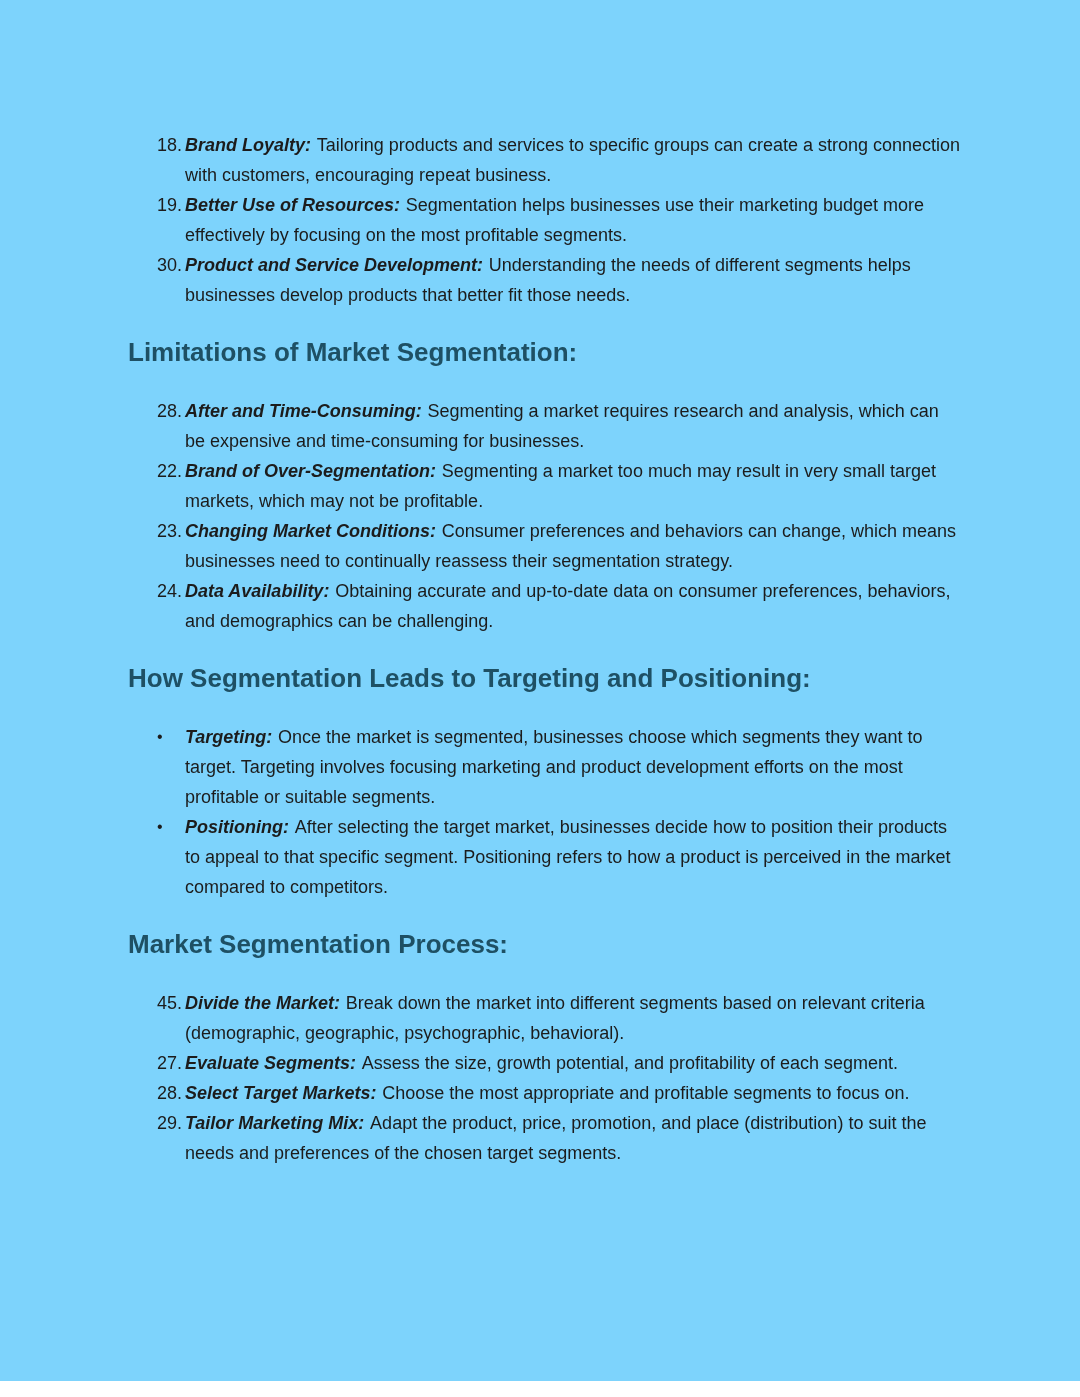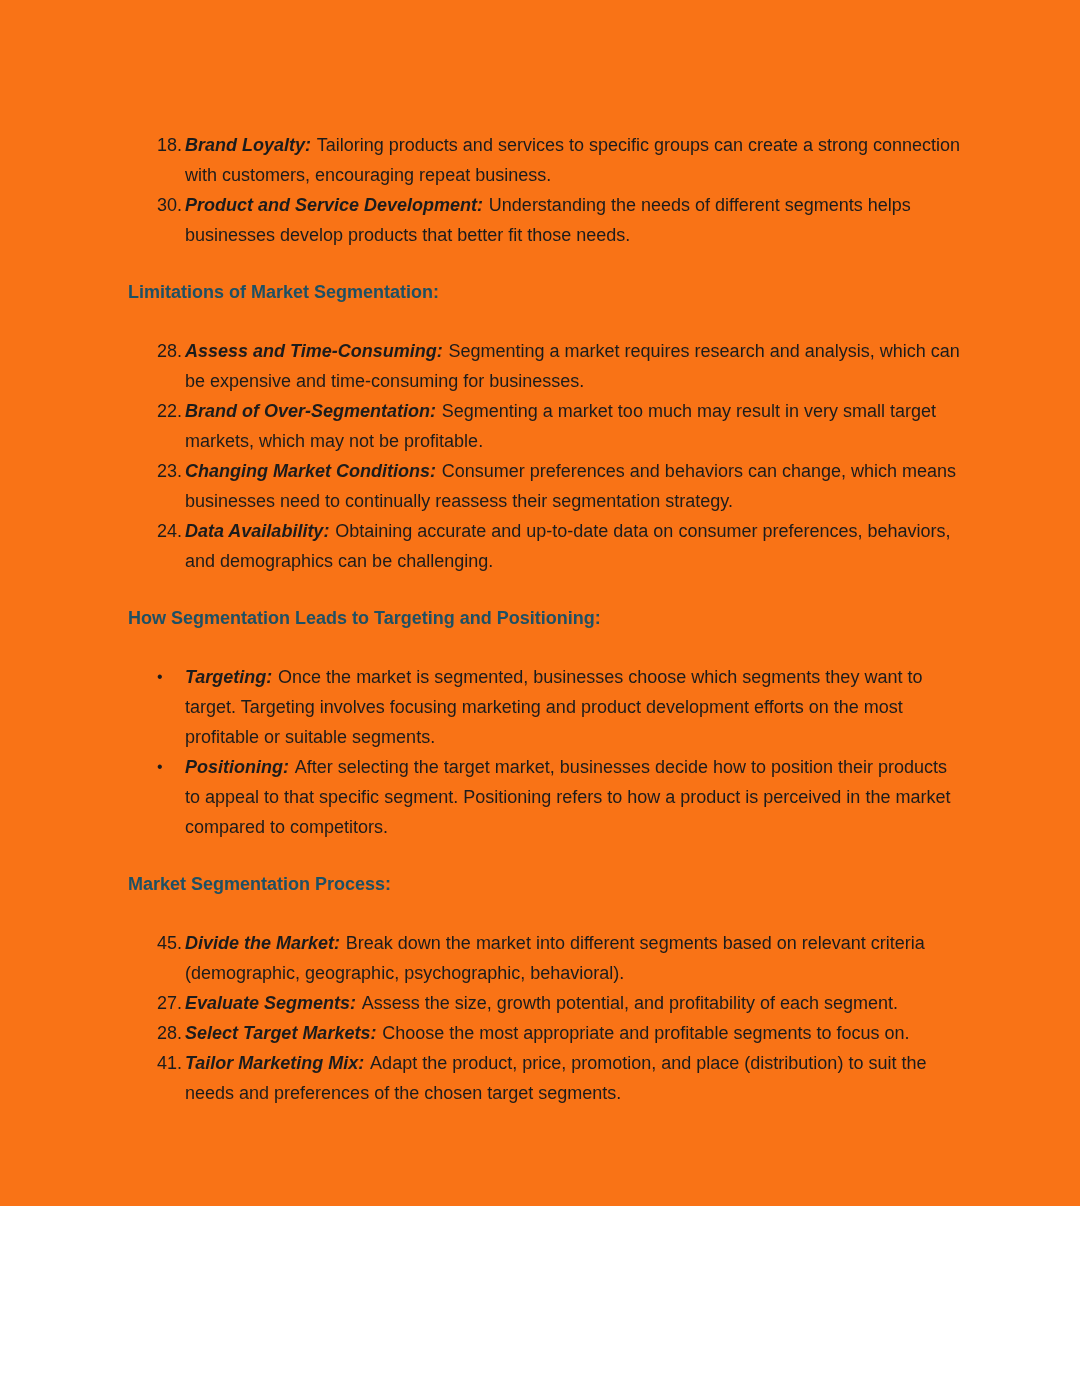--- a/index.html
+++ b/index.html
@@ -3,33 +3,33 @@
 <meta charset="utf-8">
 <style>
   html, body {
     margin: 0;
     padding: 0;
     background: #ffffff;
   }
   .page {
     position: relative;
     width: 1080px;
-    height: 1206px;
+    height: 1381px;
     box-sizing: border-box;
-    background: #f97316;
+    background: #7dd3fc;
     padding: 130px 118px 0 128px;
     font-family: "Liberation Sans", sans-serif;
     font-size: 18px;
     line-height: 30px;
     color: #1c1c1c;
     overflow: hidden;
   }
   .heading {
     margin: 28px 0 30px 0;
-    font-size: 18px;
+    font-size: 26px;
     line-height: 28px;
     font-weight: bold;
     color: #1e5064;
   }
   .list {
     margin: 0;
     padding: 0;
   }
   .li {
     display: flex;
@@ -58,31 +58,35 @@
 <body>
 
 <div class="page">
 
   <div class="list">
     <div class="li">
       <span class="num">18.</span>
       <p class="txt"><b class="term">Brand Loyalty:</b><span>Tailoring products and services to specific groups can create a strong connection with customers, encouraging repeat business.</span></p>
     </div>
     <div class="li">
+      <span class="num">19.</span>
+      <p class="txt"><b class="term">Better Use of Resources:</b><span>Segmentation helps businesses use their marketing budget more effectively by focusing on the most profitable segments.</span></p>
+    </div>
+    <div class="li">
       <span class="num">30.</span>
       <p class="txt"><b class="term">Product and Service Development:</b><span>Understanding the needs of different segments helps businesses develop products that better fit those needs.</span></p>
     </div>
   </div>
 
   <h2 class="heading">Limitations of Market Segmentation:</h2>
 
   <div class="list">
     <div class="li">
       <span class="num">28.</span>
-      <p class="txt"><b class="term">Assess and Time-Consuming:</b><span>Segmenting a market requires research and analysis, which can be expensive and time-consuming for businesses.</span></p>
+      <p class="txt"><b class="term">After and Time-Consuming:</b><span>Segmenting a market requires research and analysis, which can be expensive and time-consuming for businesses.</span></p>
     </div>
     <div class="li">
       <span class="num">22.</span>
       <p class="txt"><b class="term">Brand of Over-Segmentation:</b><span>Segmenting a market too much may result in very small target markets, which may not be profitable.</span></p>
     </div>
     <div class="li">
       <span class="num">23.</span>
       <p class="txt"><b class="term">Changing Market Conditions:</b><span>Consumer preferences and behaviors can change, which means businesses need to continually reassess their segmentation strategy.</span></p>
     </div>
     <div class="li">
@@ -113,18 +117,18 @@
     </div>
     <div class="li">
       <span class="num">27.</span>
       <p class="txt"><b class="term">Evaluate Segments:</b><span>Assess the size, growth potential, and profitability of each segment.</span></p>
     </div>
     <div class="li">
       <span class="num">28.</span>
       <p class="txt"><b class="term">Select Target Markets:</b><span>Choose the most appropriate and profitable segments to focus on.</span></p>
     </div>
     <div class="li">
-      <span class="num">41.</span>
+      <span class="num">29.</span>
       <p class="txt"><b class="term">Tailor Marketing Mix:</b><span>Adapt the product, price, promotion, and place (distribution) to suit the needs and preferences of the chosen target segments.</span></p>
     </div>
   </div>
 
 </div>
 
 </body></html>

